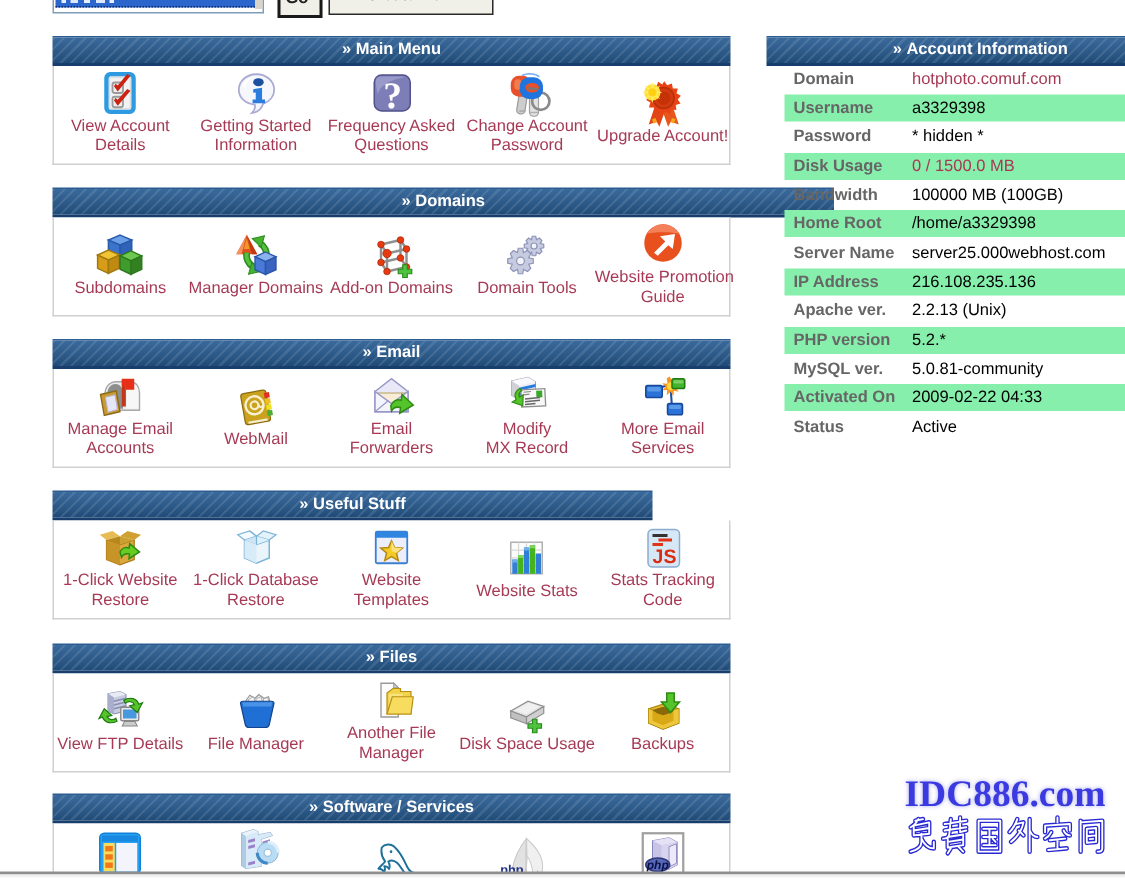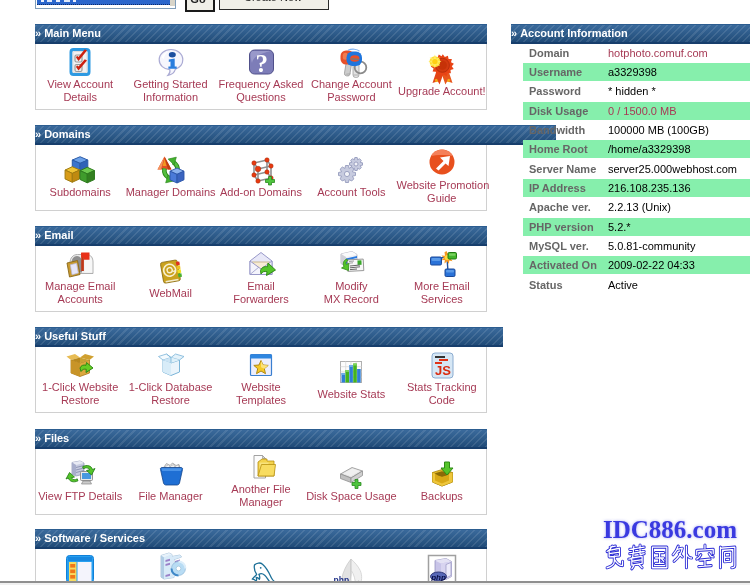--- a/index.html
+++ b/index.html
@@ -2,21 +2,21 @@
 <html><head>
 <meta charset="utf-8">
 <style>
 html,body{margin:0;padding:0;}
 body{width:750px;height:585px;position:relative;overflow:hidden;background:#fff;
      font-family:"Liberation Sans",sans-serif;}
 .hdr{position:absolute;height:17px;
      background:repeating-linear-gradient(135deg,rgba(255,255,255,0.10) 0 1.5px,rgba(255,255,255,0) 1.5px 5px),
      linear-gradient(#3a6a9c,#26527f 80%,#1f4a78);
      border-top:1px solid #2c5d90;border-bottom:2px solid #173e6c;
-     color:#fff;font-size:11px;font-weight:bold;line-height:17px;}
+     color:#fff;font-size:11px;font-weight:bold;text-align:center;line-height:17px;}
 .pc{position:absolute;left:35px;width:450px;height:65px;background:#fff;
     border:1px solid #d0d0d0;border-top:none;}
 .pc table{width:452px;height:65px;margin:-1px;border-collapse:collapse;table-layout:fixed;}
 .pc td{text-align:center;vertical-align:middle;padding:0;}
 .lbl{font-size:11px;line-height:13px;color:#a63a55;margin-top:1px;white-space:nowrap;}
 .acc-row{position:absolute;left:523px;width:233px;height:18px;font-size:11px;}
 .acc-row.g{background:#86efac;}
 .al{position:absolute;left:6px;top:3px;color:#666;font-weight:bold;white-space:nowrap;}
 .av{position:absolute;left:85px;top:3px;color:#000;white-space:nowrap;}
 .av.red{color:#a63a55;}
@@ -36,21 +36,21 @@
 <div style="position:absolute;left:185px;top:-14px;width:26px;height:22px;border:2px solid #1a1a1a;background:#f0efe8;overflow:hidden;">
   <div style="position:absolute;left:0;top:5px;width:22px;text-align:center;font-size:11px;font-weight:bold;color:#222;">Go</div>
 </div>
 <div style="position:absolute;left:219px;top:-14px;width:108px;height:22px;border:1px solid #2a2a2a;background:#f0efe8;overflow:hidden;">
   <div style="position:absolute;left:0;top:4px;width:106px;text-align:center;font-size:11px;color:#222;">Create New</div>
 </div>
 
 <div class="hdr" style="left:35px;top:24px;width:452px;">»&nbsp;Main Menu</div>
 <div class="hdr" style="left:35px;top:125px;width:521px;">»&nbsp;Domains</div>
 <div class="hdr" style="left:35px;top:226px;width:452px;">»&nbsp;Email</div>
-<div class="hdr" style="left:35px;top:327px;width:468px;">»&nbsp;Useful Stuff</div>
+<div class="hdr" style="left:35px;top:327px;width:400px;">»&nbsp;Useful Stuff</div>
 <div class="hdr" style="left:35px;top:429px;width:452px;">»&nbsp;Files</div>
 <div class="hdr" style="left:35px;top:529px;width:452px;">»&nbsp;Software / Services</div>
 <div class="hdr" style="left:511px;top:24px;width:285px;">»&nbsp;Account Information</div>
 
 <div class="pc" style="top:44px;">
 <table>
       <tbody>
         <tr>
 <td>
             <svg width="30" height="30" viewBox="0 0 30 30">
@@ -183,21 +183,21 @@
 <g transform="translate(20,9)">
 <path d="M-1.2 -6.5 L1.2 -6.5 L1.6 -4.2 L3.6 -5.3 L5.3 -3.6 L4.2 -1.6 L6.5 -1.2 L6.5 1.2 L4.2 1.6 L5.3 3.6 L3.6 5.3 L1.6 4.2 L1.2 6.5 L-1.2 6.5 L-1.6 4.2 L-3.6 5.3 L-5.3 3.6 L-4.2 1.6 L-6.5 1.2 L-6.5 -1.2 L-4.2 -1.6 L-5.3 -3.6 L-3.6 -5.3 L-1.6 -4.2 Z"></path>
 <circle cx="0" cy="0" r="2" fill="#f2f3f8"></circle>
 </g>
 <g transform="translate(11,19)">
 <path d="M-1.5 -8.5 L1.5 -8.5 L2 -5.6 L4.7 -7 L6.8 -4.9 L5.5 -2.1 L8.5 -1.5 L8.5 1.5 L5.5 2.1 L6.8 4.9 L4.7 7 L2 5.6 L1.5 8.5 L-1.5 8.5 L-2 5.6 L-4.7 7 L-6.8 4.9 L-5.5 2.1 L-8.5 1.5 L-8.5 -1.5 L-5.5 -2.1 L-6.8 -4.9 L-4.7 -7 L-2 -5.6 Z"></path>
 <circle cx="0" cy="0" r="2.6" fill="#f2f3f8"></circle>
 </g>
 </g>
 </svg>
-            <div class="lbl">Account Tools</div>
+            <div class="lbl">Domain Tools</div>
           </td>
 <td>
             <svg width="30" height="30" viewBox="0 0 30 30">
 <circle cx="15" cy="14" r="12.5" fill="#e8501e"></circle>
 <path d="M4 8 C6 4 10 1.8 15 1.8 C20 1.8 24 4 26 8 C22 6.5 8 6.5 4 8 Z" fill="#f4805a"></path>
 <path d="M9 20.5 L16.5 13 L13 9.5 L23 8 L21.5 18 L18.5 15.5 L11.5 22.5 Z" fill="#ffffff"></path>
 </svg>
             <div class="lbl">Website Promotion<br>Guide</div>
           </td>
 </tr>

